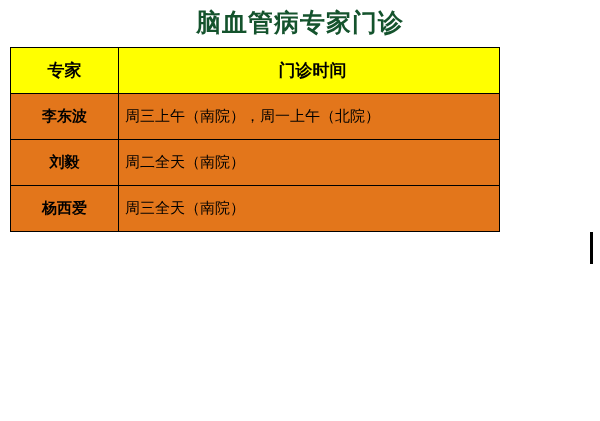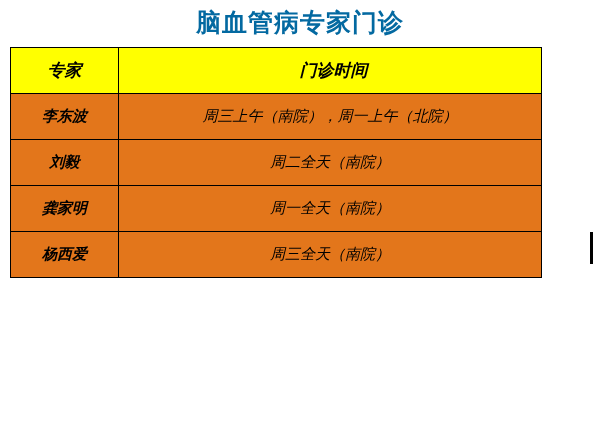--- a/index.html
+++ b/index.html
@@ -16,51 +16,50 @@
   .page {
     position: relative;
     width: 600px;
     height: 421px;
     box-sizing: border-box;
   }
   .title {
     text-align: center;
     font-size: 25px;
     font-weight: bold;
-    color: #0369a1;
+    color: #14532d;
     letter-spacing: 1px;
     padding-top: 6px;
     padding-bottom: 8px;
     font-family: "Liberation Serif", serif;
   }
   .table-wrap {
     padding: 0 10px;
   }
   table.schedule {
     border-collapse: collapse;
-    width: 532px;
+    width: 490px;
     table-layout: fixed;
-    font-style: italic;
   }
   table.schedule td {
     border: 1px solid #000000;
     height: 45px;
     padding: 0 6px;
     font-size: 15px;
     color: #000000;
     font-family: "Liberation Serif", serif;
     vertical-align: middle;
   }
   .col-name {
     width: 95px;
     text-align: center;
     font-weight: bold;
   }
   .col-time {
-    text-align: center;
+    text-align: left;
     padding-left: 14px;
   }
   tr.header-row td {
     background: #ffff00;
     font-weight: bold;
     font-size: 17px;
   }
   tr.header-row td.col-time {
     text-align: center;
     padding-left: 13px;
@@ -94,24 +93,20 @@
         </tr>
         <tr class="data-row">
           <td class="col-name">李东波</td>
           <td class="col-time">周三上午（南院），周一上午（北院）</td>
         </tr>
         <tr class="data-row">
           <td class="col-name">刘毅</td>
           <td class="col-time">周二全天（南院）</td>
         </tr>
         <tr class="data-row">
-          <td class="col-name">龚家明</td>
-          <td class="col-time">周一全天（南院）</td>
-        </tr>
-        <tr class="data-row">
           <td class="col-name">杨西爱</td>
           <td class="col-time">周三全天（南院）</td>
         </tr>
       </tbody>
     </table>
   </div>
 
   <div class="marker"></div>
 
 </div>

